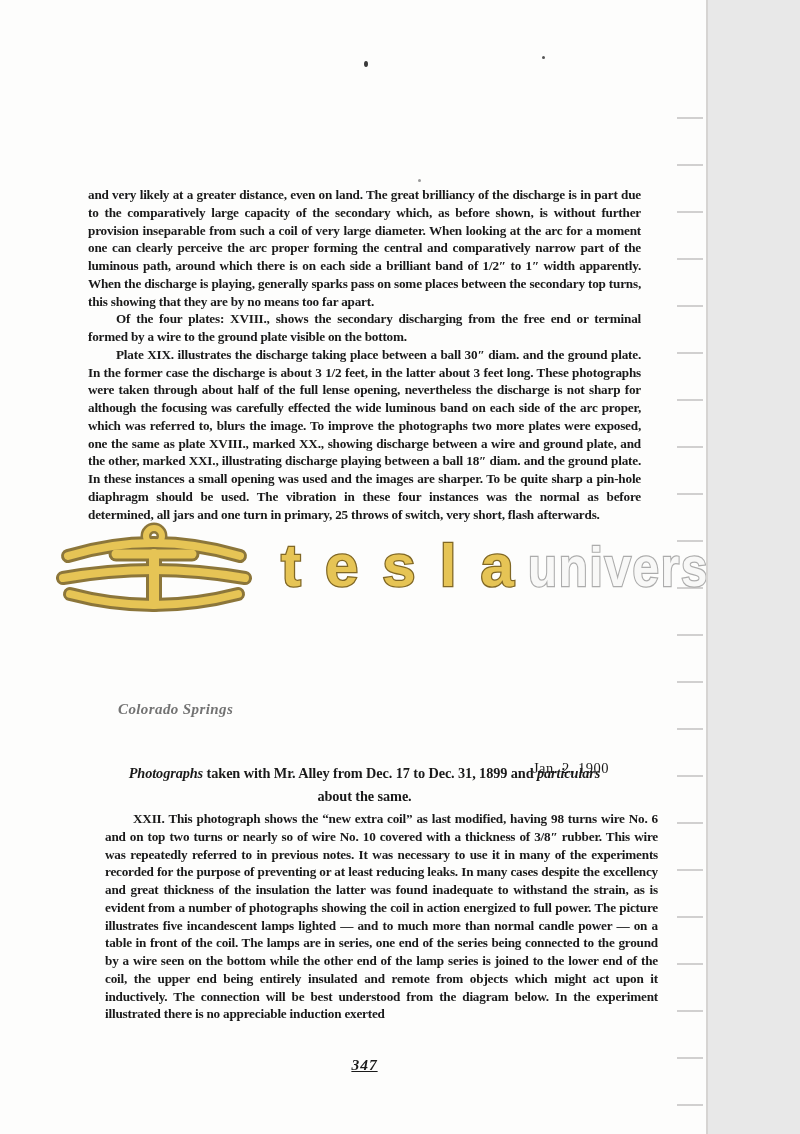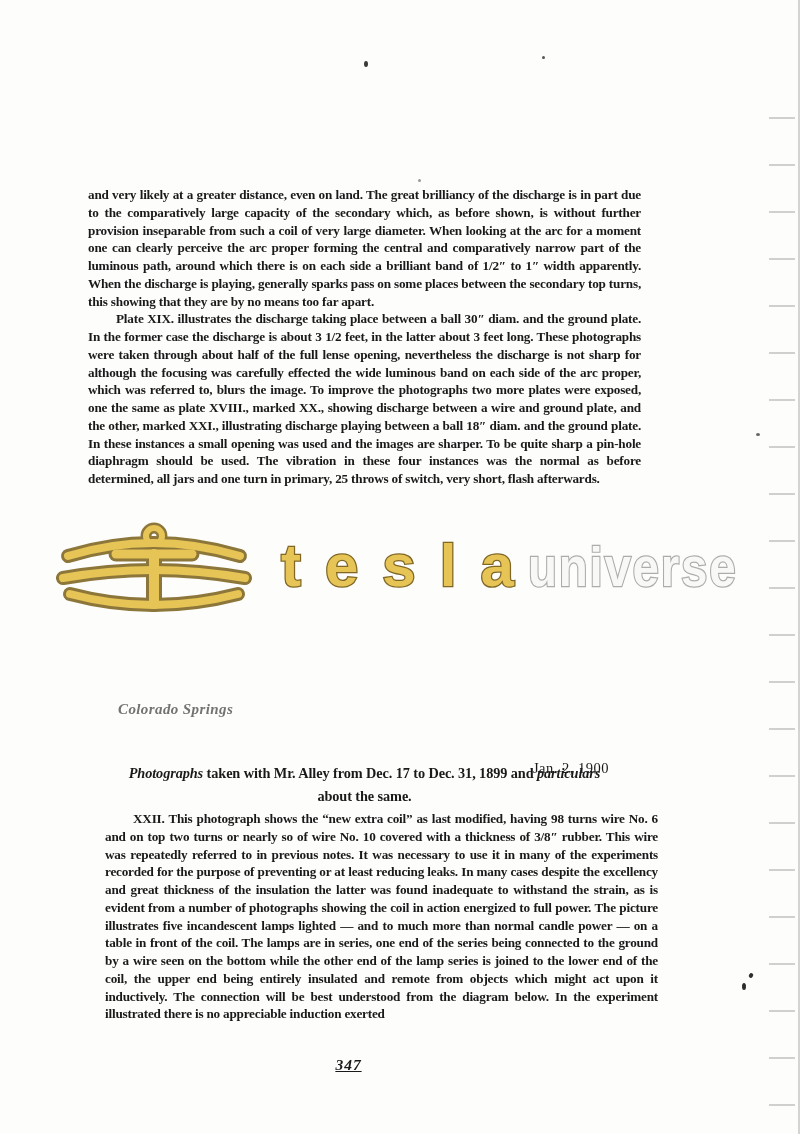--- a/index.html
+++ b/index.html
@@ -1,18 +1,18 @@
 <!DOCTYPE html>
 <html><head>
 <meta charset="utf-8">
 <style>
   html,body{margin:0;padding:0;background:#e8e8e8;}
   .page{
     position:relative;
-    width:800px;height:1134px;
+    width:708px;height:1134px;
     background:#fdfdfc;
     overflow:hidden;
     font-family:"Liberation Serif", serif;
     border-right:2px solid #d6d4d2;
     box-sizing:border-box;
   }
   .textblock{
     position:absolute;
     left:88px;width:553px;
     color:#1a1a1a;
@@ -34,21 +34,21 @@
     text-align:right;font-weight:normal;font-size:14.5px;color:#1a1a1a;
     letter-spacing:0.5px;
   }
   .subtitle{
     position:absolute;left:88px;top:762px;width:553px;
     text-align:center;font-weight:bold;font-size:14.3px;color:#1a1a1a;
     line-height:23px;letter-spacing:-0.1px;
   }
   .subtitle .it{font-style:italic;}
   .pageno{
-    position:absolute;left:72px;top:1056px;width:553px;
+    position:absolute;left:88px;top:1056px;width:553px;
     text-align:center;font-style:italic;font-weight:bold;
     font-size:15.5px;color:#1a1a1a;letter-spacing:1px;text-decoration:underline;
   }
   .watermark{
     position:absolute;left:56px;top:518px;
     mix-blend-mode:multiply;
     opacity:0.96;
     pointer-events:none;
   }
   .wm-text{
@@ -71,20 +71,21 @@
   .speck.s5{left:749px;top:973px;width:4px;height:5px;background:#2e2e2e;transform:rotate(35deg);}
   .speck.s6{left:742px;top:983px;width:4px;height:7px;background:#2e2e2e;}
 </style>
 </head>
 <body>
 
 <div class="page">
 
   <div class="textblock" style="top:186px;">
     <p>and very likely at a greater distance, even on land. The great brilliancy of the discharge is in part due to the comparatively large capacity of the secondary which, as before shown, is without further provision inseparable from such a coil of very large diameter. When looking at the arc for a moment one can clearly perceive the arc proper forming the central and comparatively narrow part of the luminous path, around which there is on each side a brilliant band of 1/2″ to 1″ width apparently. When the discharge is playing, generally sparks pass on some places between the secondary top turns, this showing that they are by no means too far apart.</p>
+    <p class="indent">Of the four plates: XVIII., shows the secondary discharging from the free end or terminal formed by a wire to the ground plate visible on the bottom.</p>
     <p class="indent">Plate XIX. illustrates the discharge taking place between a ball 30″ diam. and the ground plate. In the former case the discharge is about 3 1/2 feet, in the latter about 3 feet long. These photographs were taken through about half of the full lense opening, nevertheless the discharge is not sharp for although the focusing was carefully effected the wide luminous band on each side of the arc proper, which was referred to, blurs the image. To improve the photographs two more plates were exposed, one the same as plate XVIII., marked XX., showing discharge between a wire and ground plate, and the other, marked XXI., illustrating discharge playing between a ball 18″ diam. and the ground plate. In these instances a small opening was used and the images are sharper. To be quite sharp a pin-hole diaphragm should be used. The vibration in these four instances was the normal as before determined, all jars and one turn in primary, 25 throws of switch, very short, flash afterwards.</p>
   </div>
 
   <div class="dateline">Colorado Springs</div>
   <div class="dateline-date">Jan. 2, 1900</div>
 
   <div class="subtitle">
     <div><span class="it">Photographs</span><span> taken with Mr. Alley from Dec. 17 to Dec. 31, 1899 and </span><span class="it">particulars</span></div>
     <div>about the same.</div>
   </div>

